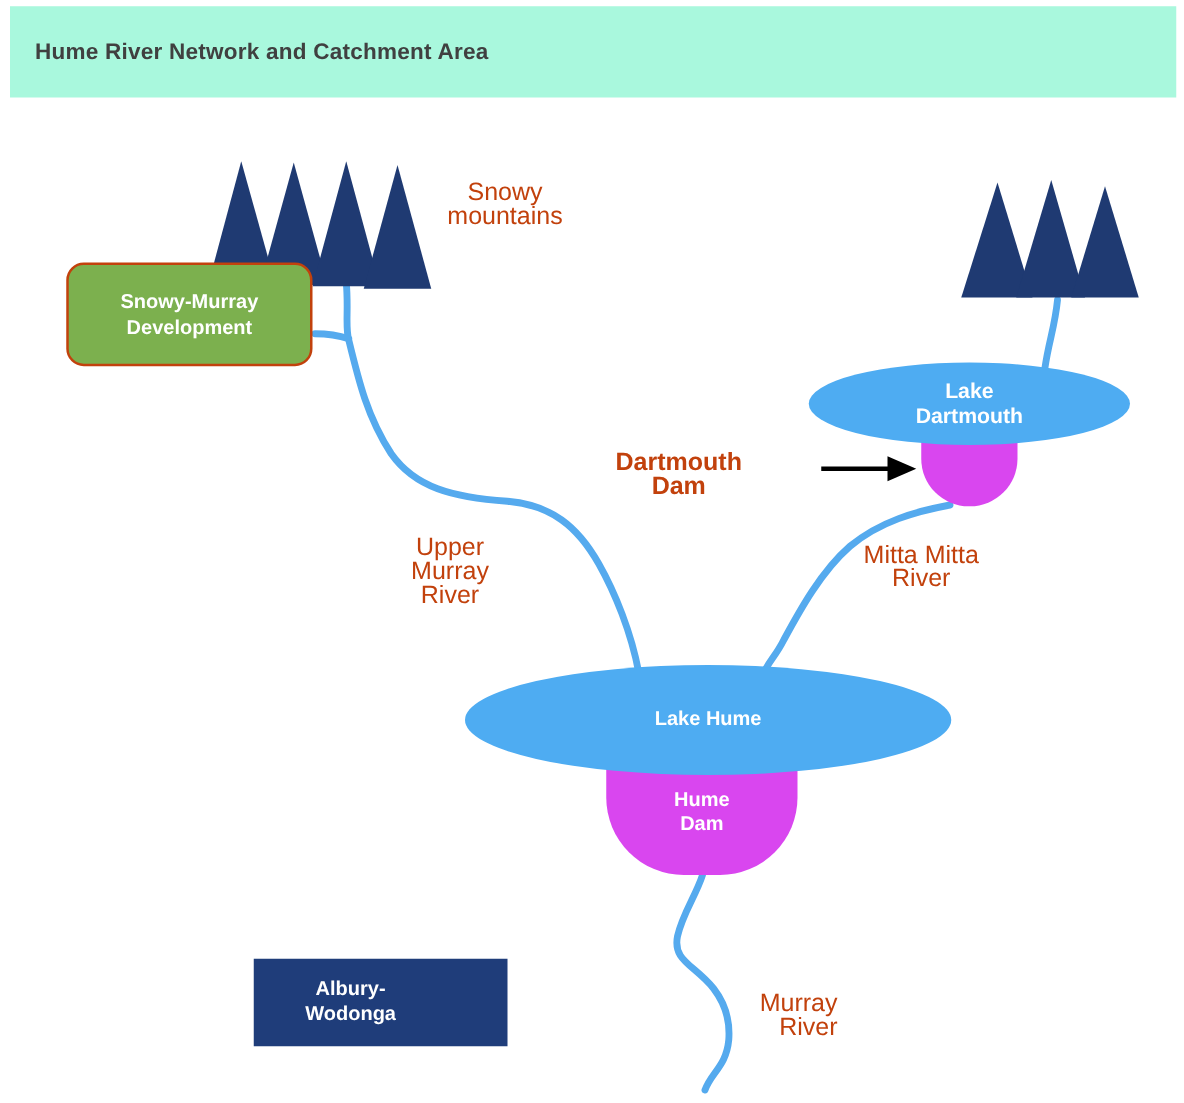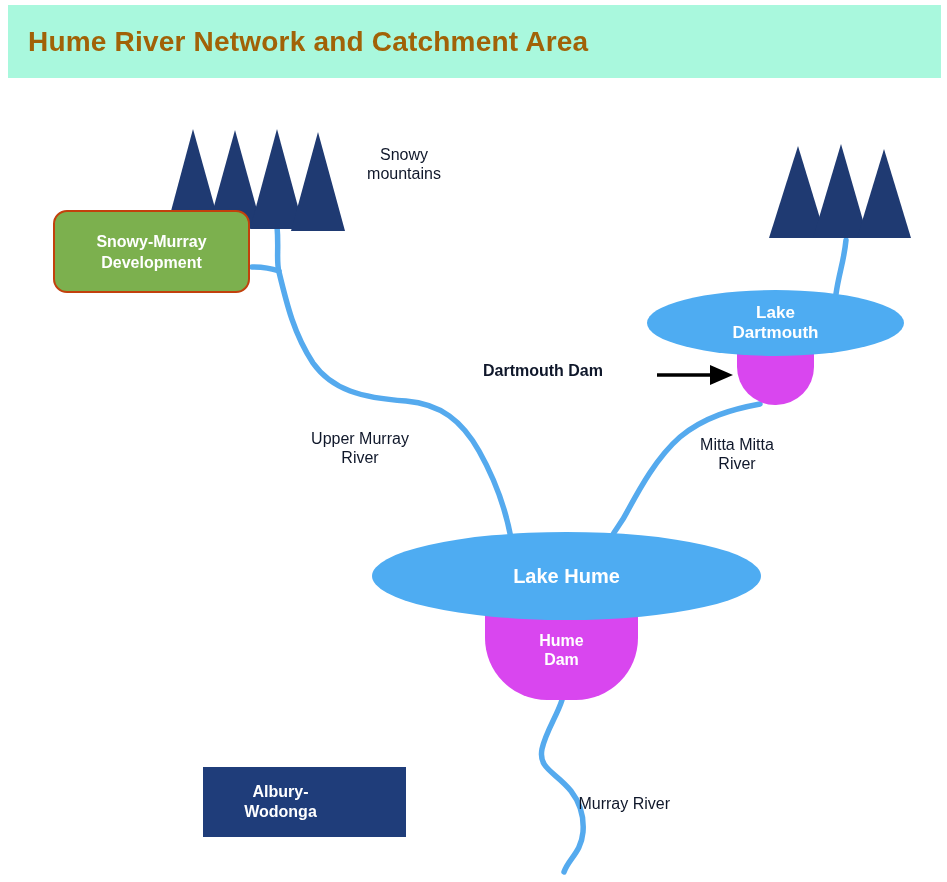--- a/index.html
+++ b/index.html
@@ -5,55 +5,55 @@
   html,body { margin:0; padding:0; background:#ffffff; }
   .page {
     position:relative; width:947px; height:882px; background:#ffffff;
     font-family:"Liberation Sans", sans-serif; overflow:hidden;
   }
   .banner {
     position:absolute; left:8px; top:5px; width:933px; height:73px;
     background:#A9F8DD; display:flex; align-items:center;
   }
   .banner h1 {
-    margin:0 0 0 20px; font-size:28px; font-weight:bold; color:#a16207;
+    margin:0 0 0 20px; font-size:18px; font-weight:bold; color:#404040;
     letter-spacing:0.2px;
   }
   .svg-layer { position:absolute; left:0; top:0; z-index:1; }
   .node { position:absolute; z-index:2; box-sizing:border-box; }
   .multiline { white-space:pre-line; }
 
   .dev-box {
     left:53px; top:210px; width:197px; height:83px;
     background:#7CB04E; border:2px solid #c2410c; border-radius:14px;
     display:flex; align-items:center; justify-content:center;
     color:#ffffff; font-weight:bold; font-size:16px; line-height:21px; text-align:center;
   }
   .lake {
     background:#4EACF2; border-radius:50%;
     display:flex; align-items:center; justify-content:center;
     color:#ffffff; font-weight:bold; text-align:center;
   }
   .lake-dartmouth { left:647px; top:290px; width:257px; height:66px; font-size:17px; line-height:20px; z-index:3; }
-  .lake-hume { left:372px; top:532px; width:389px; height:88px; font-size:20px; z-index:3; }
+  .lake-hume { left:372px; top:532px; width:389px; height:88px; font-size:16px; z-index:3; }
   .dam {
     background:#d946ef; z-index:2;
     display:flex; align-items:center; justify-content:center;
     color:#ffffff; font-weight:bold; text-align:center;
   }
   .dam-dartmouth { left:737px; top:340px; width:77px; height:65px; border-radius:0 0 38px 38px; }
   .dam-hume { left:485px; top:600px; width:153px; height:100px; border-radius:0 0 62px 62px; font-size:16px; line-height:19px; }
   .city-box {
     left:203px; top:767px; width:203px; height:70px; background:#1F3D7A;
     display:flex; align-items:center; justify-content:center; padding-right:48px;
     color:#ffffff; font-weight:bold; font-size:16px; line-height:20px; text-align:center;
     z-index:2;
   }
   .label {
-    position:absolute; z-index:4; color:#0f172a; font-size:16px; line-height:19px;
+    position:absolute; z-index:4; color:#c2410c; font-size:20px; line-height:19px;
     text-align:center;
   }
   .lbl-snowy { left:344px; top:145px; width:120px; }
   .lbl-nva { left:596px; top:160px; width:122px; }
   .lbl-upper-murray { left:300px; top:429px; width:120px; }
   .lbl-mitta { left:677px; top:435px; width:120px; }
   .lbl-dartmouth-dam { left:478px; top:361px; width:130px;font-weight:bold; }
   .lbl-murray { left:560px; top:758px; width:110px; text-align:right;margin-top:36px; }
 </style>
 </head>

